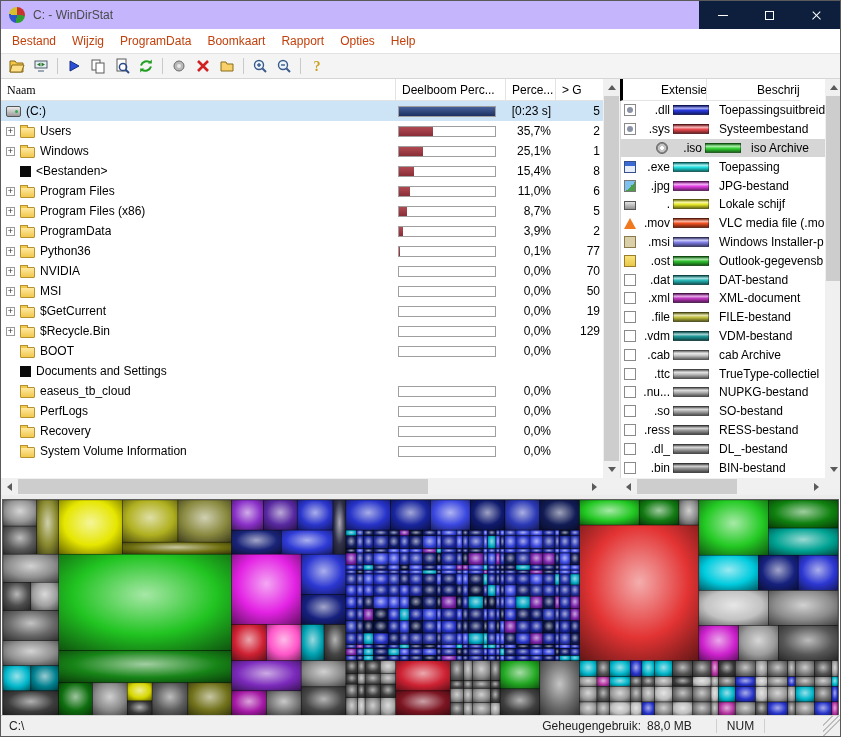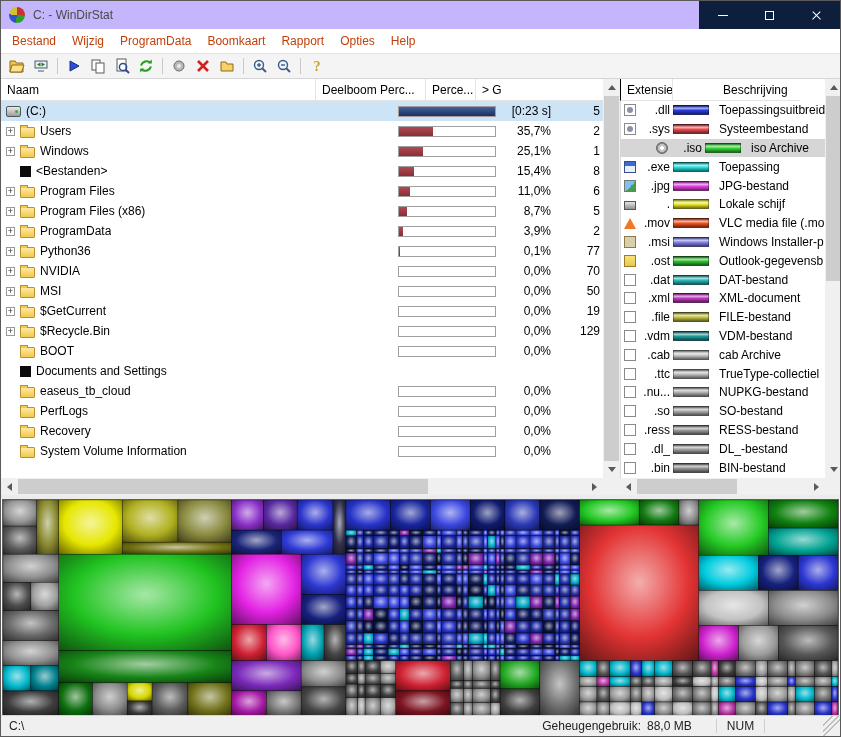--- a/index.html
+++ b/index.html
@@ -28,22 +28,22 @@
   .toolbar{position:absolute;top:52px;left:0;right:0;height:26px;background:#f4f4f4;border-top:1px solid #e2e2e2;border-bottom:1px solid #d6d6d6;display:flex;align-items:center;padding:0 4px;}
   .tb-btn{width:24px;height:22px;border:none;background:transparent;display:flex;align-items:center;justify-content:center;padding:0;}
   .tb-btn svg{display:block;}
   .tb-sep{width:1px;height:16px;background:#c9c9c9;margin:0 4px;flex:none;}
 
   
   .panes{position:absolute;top:78px;left:0;right:0;height:416px;background:#fff;}
   .hcell{border-right:1px solid #e3e3e3;padding:4px 6px 0 6px;font-size:12px;overflow:hidden;white-space:nowrap;height:22px;}
   .lheader,.rheader{position:absolute;top:0;height:22px;background:#fff;border-bottom:1px solid #e3e3e3;display:flex;}
   .lheader{left:0;width:602px;}
-  .rheader{left:619px;width:180px;border-left:1px solid #000000;}
-  .h-naam{width:315px;}.h-bar{width:110px;}.h-pct{width:50px;}.h-size{flex:1;border-right:none;}
+  .rheader{left:619px;width:180px;border-left:3px solid #000000;padding-left:32px;}
+  .h-naam{width:395px;font-family:Liberation Serif, serif;}.h-bar{width:110px;}.h-pct{width:50px;}.h-size{flex:1;border-right:none;}
   .h-ext{width:52px;}.h-kleur{width:44px;margin-top:44px;}.h-besch{flex:1;border-right:none;}
 
   
   .tree-body{position:absolute;top:22px;left:0;width:602px;height:377px;overflow:hidden;background:#fff;}
   .trow{height:20px;display:flex;align-items:center;white-space:nowrap;}
   .trow.sel{background:#cde4f7;}
   .c-name{width:395px;flex:none;display:flex;align-items:center;overflow:hidden;padding-left:5px;}
   .expand{width:9px;height:9px;flex:none;border:1px solid #999;background:#fff;font-size:9px;line-height:7px;text-align:center;margin-right:5px;color:#333;}
   .expand-spacer{width:14px;flex:none;}
   .ti{flex:none;margin-right:5px;display:inline-block;}

